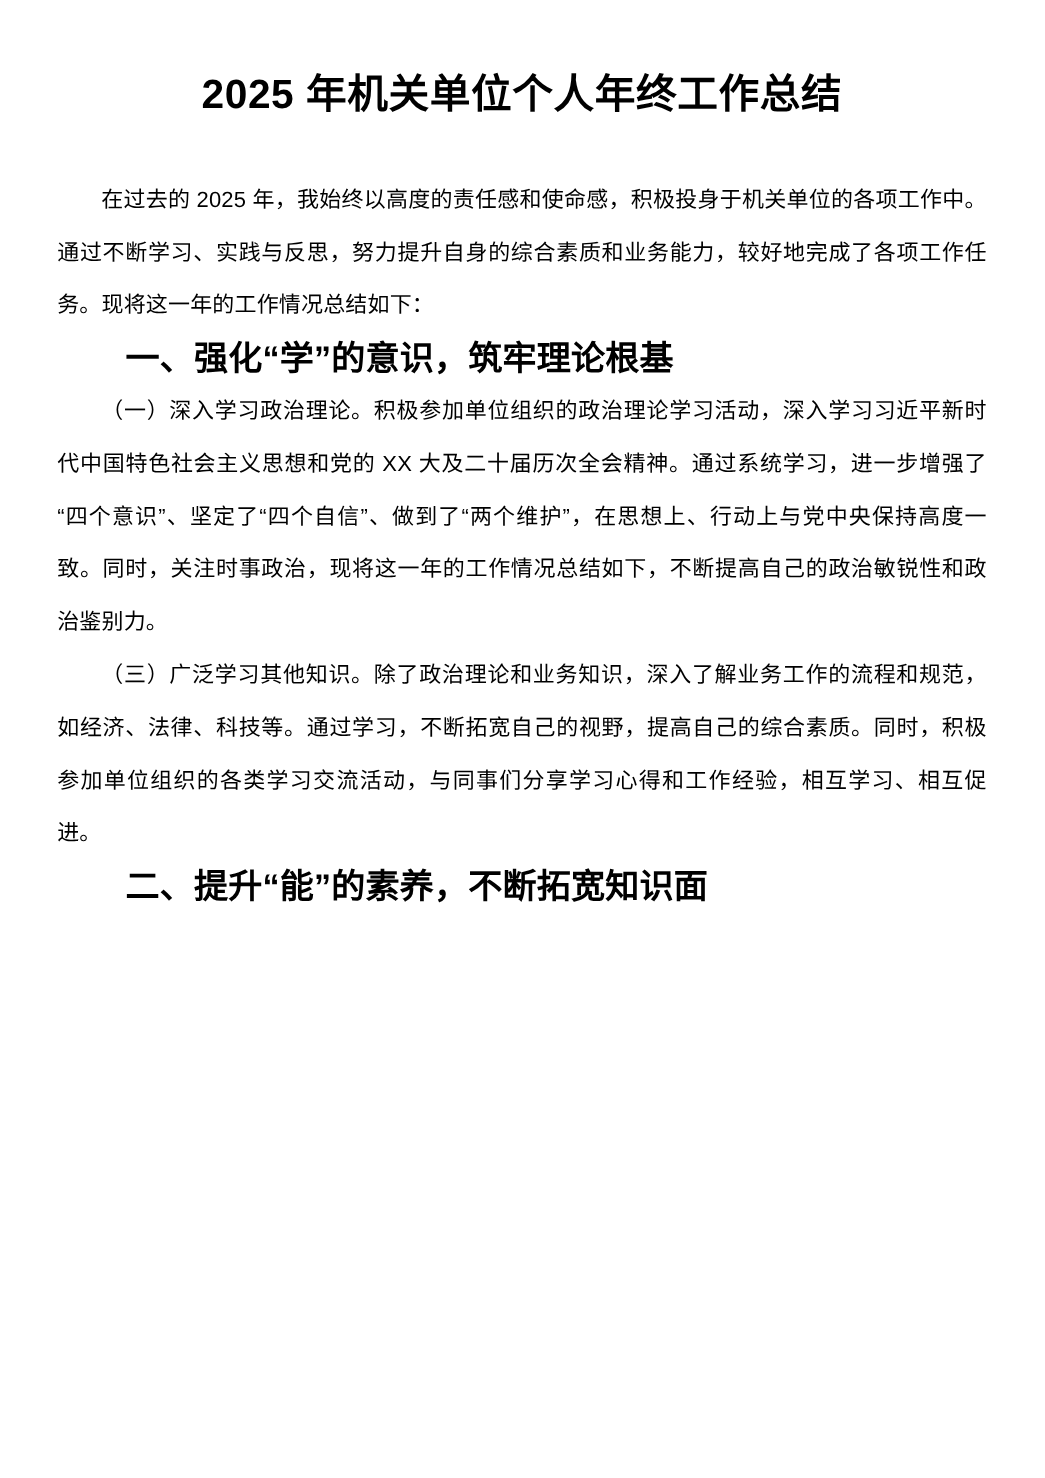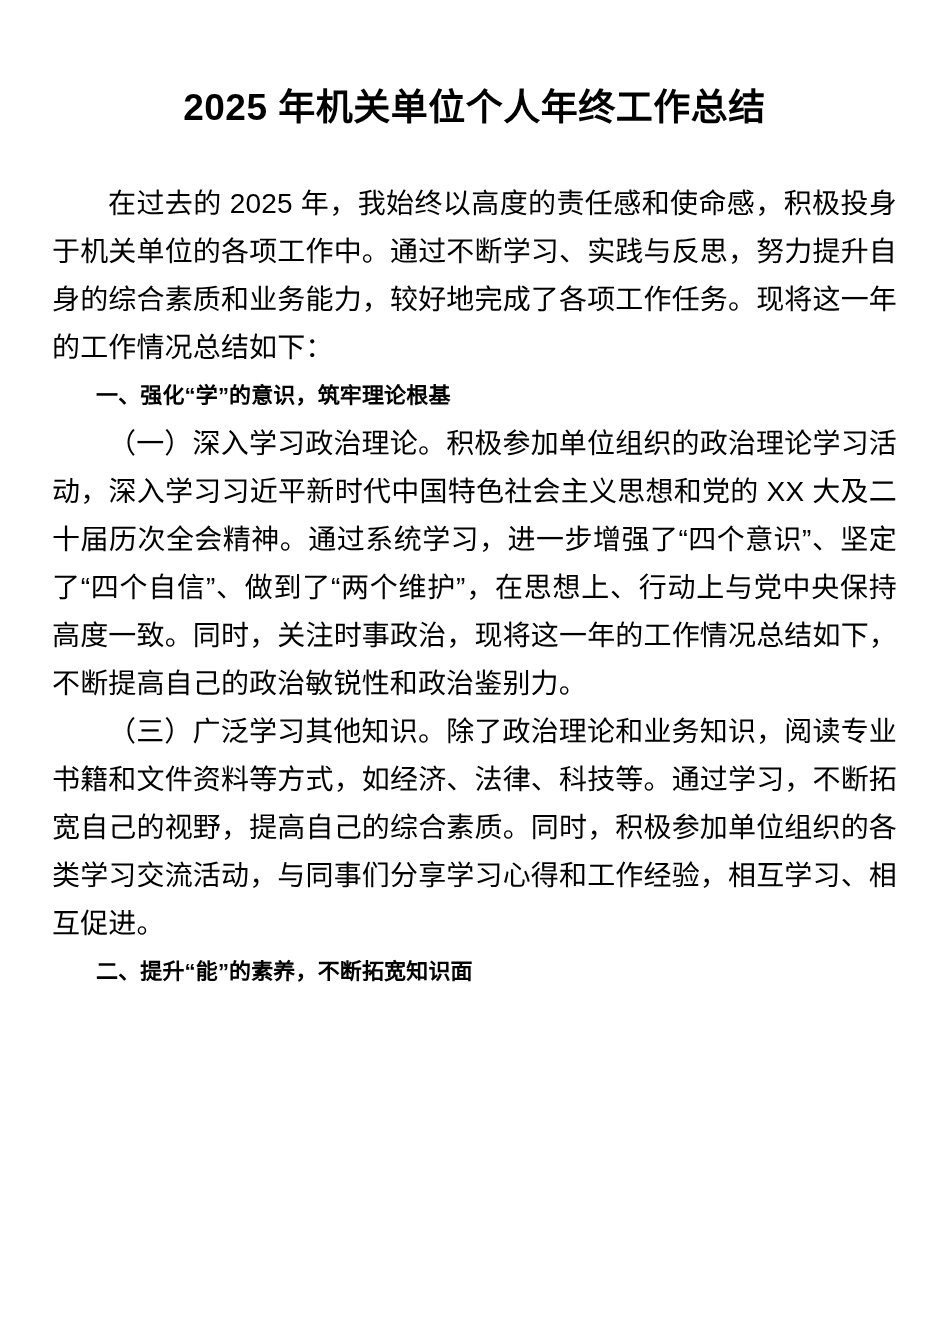--- a/index.html
+++ b/index.html
@@ -29,42 +29,42 @@
     width: 845px;
   }
 
   .doc-title {
     font-size: 37px;
     font-weight: 700;
     text-align: center;
     line-height: 48px;
     letter-spacing: 0.5px;
     margin: 0;
-    padding-top: 84px;
+    padding-top: 62px;
     white-space: nowrap;
   }
 
   .title-spacer {
     height: 48px;
   }
 
   .para {
-    font-size: 28px;
+    font-size: 20px;
     font-weight: 400;
     line-height: 48px;
     text-align: justify;
     text-justify: inter-character;
     text-indent: 2em;
     margin: 0;
     letter-spacing: 0.15px;
     word-break: break-all;
   }
 
   .heading {
-    font-size: 22px;
+    font-size: 31px;
     font-weight: 700;
     line-height: 48px;
     text-indent: 2em;
     margin: 0;
     letter-spacing: 0.15px;
     white-space: nowrap;
   }
 </style>
 </head>
 <body>
@@ -73,18 +73,18 @@
   <div class="doc-body">
 
     <h1 class="doc-title">2025 年机关单位个人年终工作总结</h1>
 
     <div class="title-spacer"></div>
 
     <div id="blocks-container">
         <p class="para">在过去的 2025 年，我始终以高度的责任感和使命感，积极投身于机关单位的各项工作中。通过不断学习、实践与反思，努力提升自身的综合素质和业务能力，较好地完成了各项工作任务。现将这一年的工作情况总结如下：</p>
         <p class="heading">一、强化“学”的意识，筑牢理论根基</p>
         <p class="para">（一）深入学习政治理论。积极参加单位组织的政治理论学习活动，深入学习习近平新时代中国特色社会主义思想和党的 XX 大及二十届历次全会精神。通过系统学习，进一步增强了“四个意识”、坚定了“四个自信”、做到了“两个维护”，在思想上、行动上与党中央保持高度一致。同时，关注时事政治，现将这一年的工作情况总结如下，不断提高自己的政治敏锐性和政治鉴别力。</p>
-        <p class="para">（三）广泛学习其他知识。除了政治理论和业务知识，阅读专业书籍和文件资料等方式，如经济、法律、科技等。通过学习，不断拓宽自己的视野，提高自己的综合素质。同时，积极参加单位组织的各类学习交流活动，与同事们分享学习心得和工作经验，相互学习、相互促进。</p>
+        <p class="para">（三）广泛学习其他知识。除了政治理论和业务知识，深入了解业务工作的流程和规范，如经济、法律、科技等。通过学习，不断拓宽自己的视野，提高自己的综合素质。同时，积极参加单位组织的各类学习交流活动，与同事们分享学习心得和工作经验，相互学习、相互促进。</p>
         <p class="heading">二、提升“能”的素养，不断拓宽知识面</p>
       </div>
 
   </div>
 </div>
 
 </body></html>

